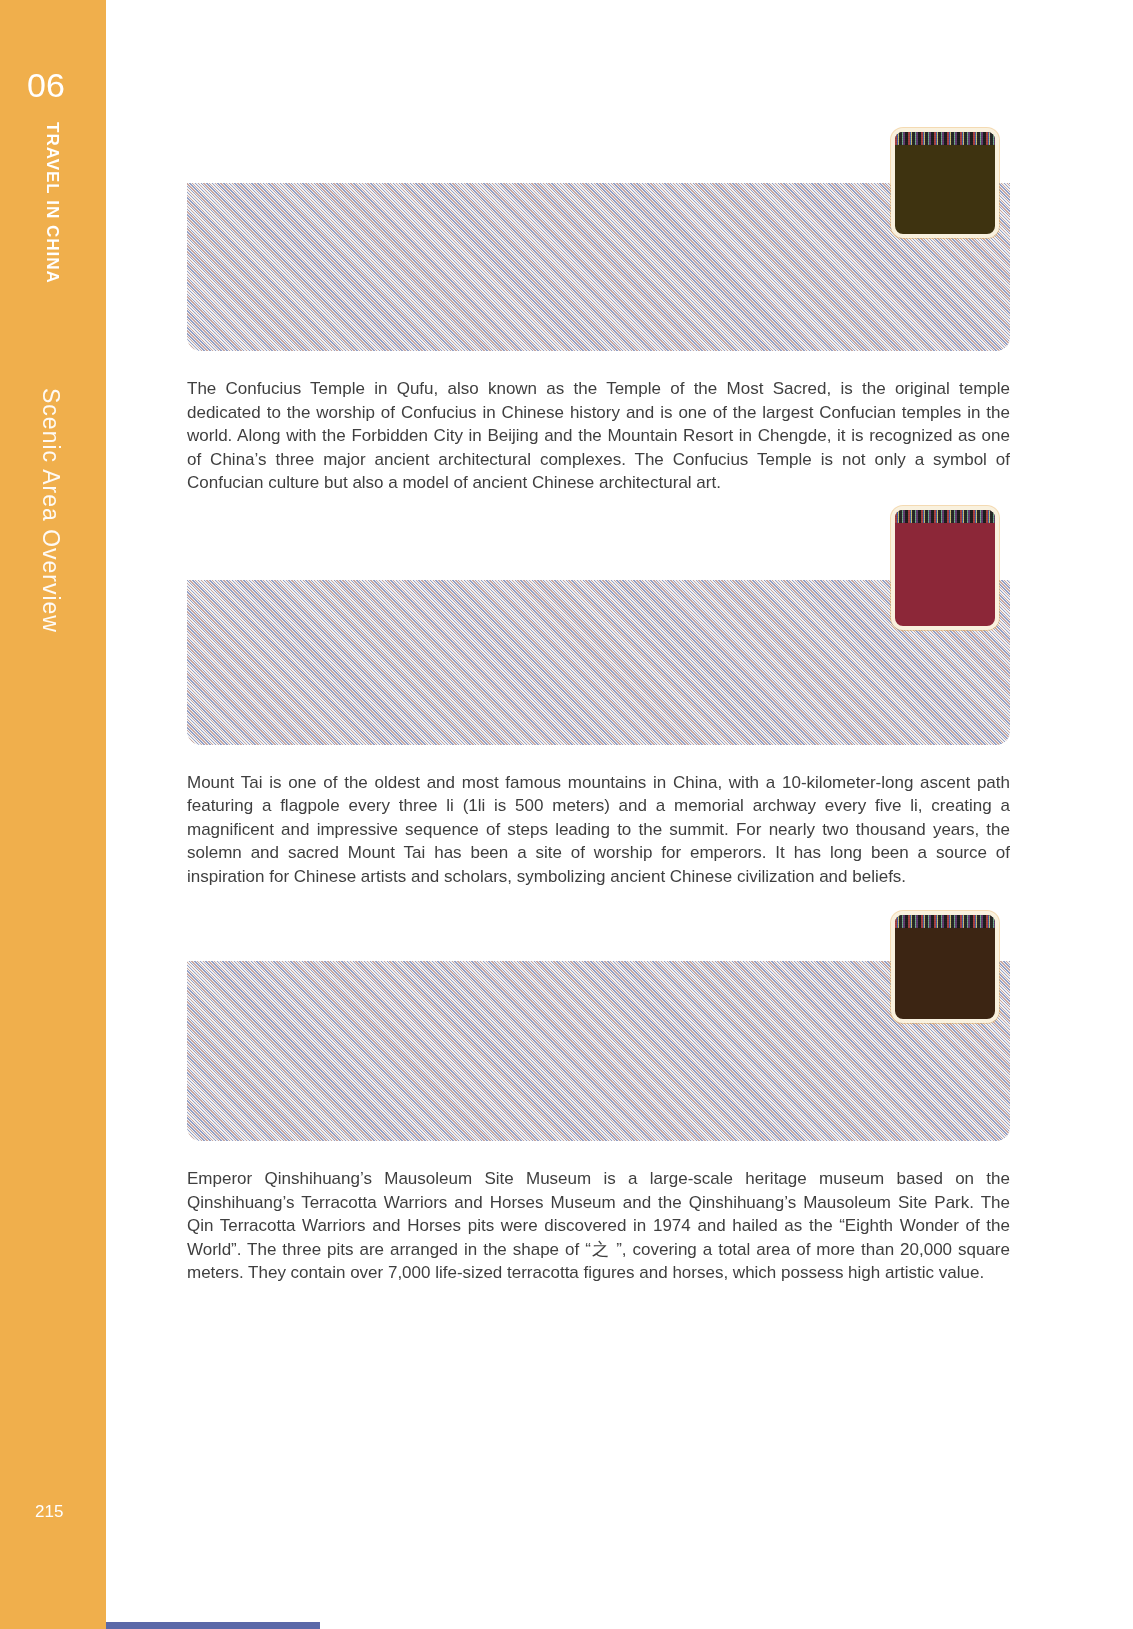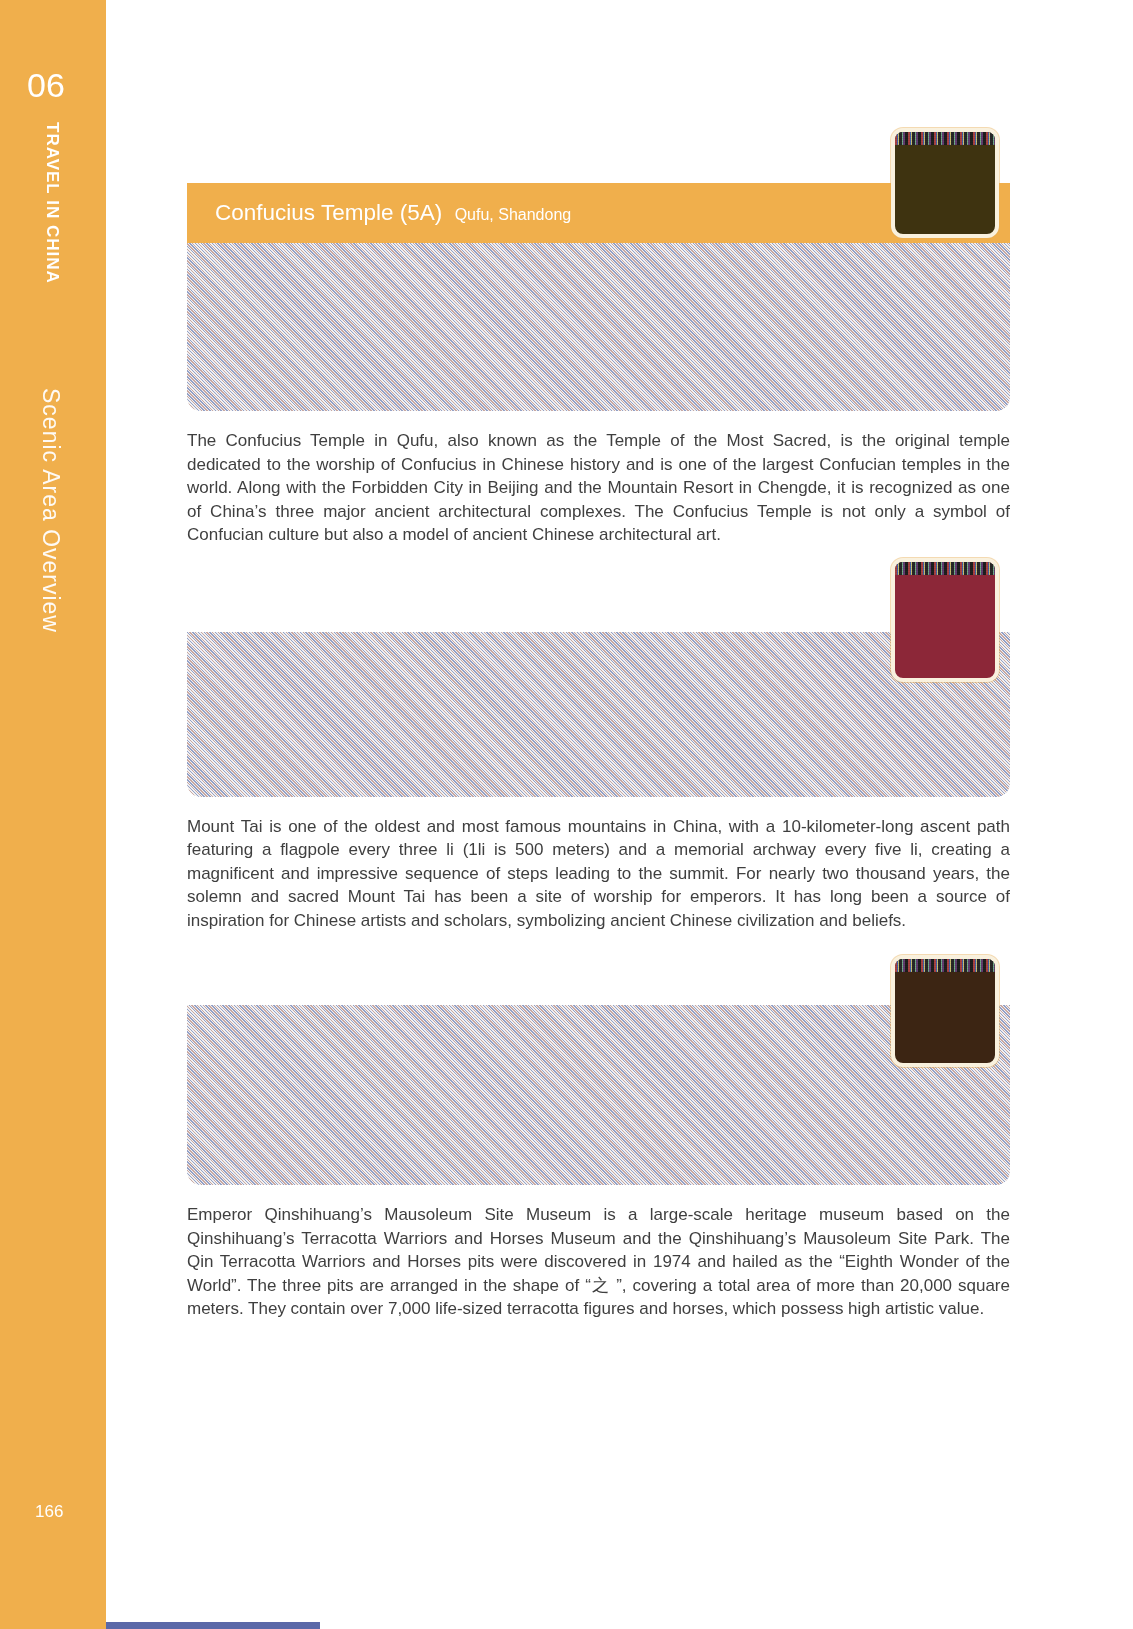--- a/index.html
+++ b/index.html
@@ -91,54 +91,48 @@
   .placeholder {
     background: repeating-linear-gradient(45deg,
       #93a0c6 0 1px, #eceef3 1px 2px, #c8a7a1 2px 3px, #f3f1ef 3px 4px);
     border-radius: 0 0 14px 14px;
   }
   .ph-1 { height: 168px; }
   .ph-2 { height: 165px; }
   .ph-3 { height: 180px; }
 
   .body-text {
-    margin: 18px 0 0 0;
+    margin: 26px 0 0 0;
     font-size: 17px; line-height: 23.5px;
     color: #3f3f3f;
     text-align: justify;
   }
 
   
   .footer-strip {
     position: absolute; left: 106px; top: 1622px;
     width: 214px; height: 7px;
     background: #5a68a8;
   }
 </style>
 </head>
 <body style="--accent: #f0af4c;">
 
 <div class="sidebar">
   <div class="chapter-num">06</div>
   <div class="vert chapter-title">TRAVEL IN CHINA</div>
   <div class="vert overview-title">Scenic Area Overview</div>
-  <div class="page-num">166</div>
+  <div class="page-num">215</div>
 </div>
 
 <div class="content">
 
   <section class="scenic-section sec-1">
     <div class="thumb t1" style="background: rgb(62, 51, 16);">
       <div class="thumb-noise"></div>
-    </div>
-    <div class="header-bar">
-      <div class="header-text">
-        <span class="sec-title">Confucius Temple (5A)</span>
-        <span class="sec-loc">Qufu, Shandong</span>
-      </div>
     </div>
     <div class="placeholder ph-1"></div>
     <p class="body-text">The Confucius Temple in Qufu, also known as the Temple of the Most Sacred, is the original temple dedicated to the worship of Confucius in Chinese history and is one of the largest Confucian temples in the world. Along with the Forbidden City in Beijing and the Mountain Resort in Chengde, it is recognized as one of China’s three major ancient architectural complexes. The Confucius Temple is not only a symbol of Confucian culture but also a model of ancient Chinese architectural art.</p>
   </section>
 
   <section class="scenic-section sec-2">
     <div class="thumb t2" style="background: rgb(140, 39, 56);">
       <div class="thumb-noise"></div>
     </div>
     <div class="placeholder ph-2"></div>

